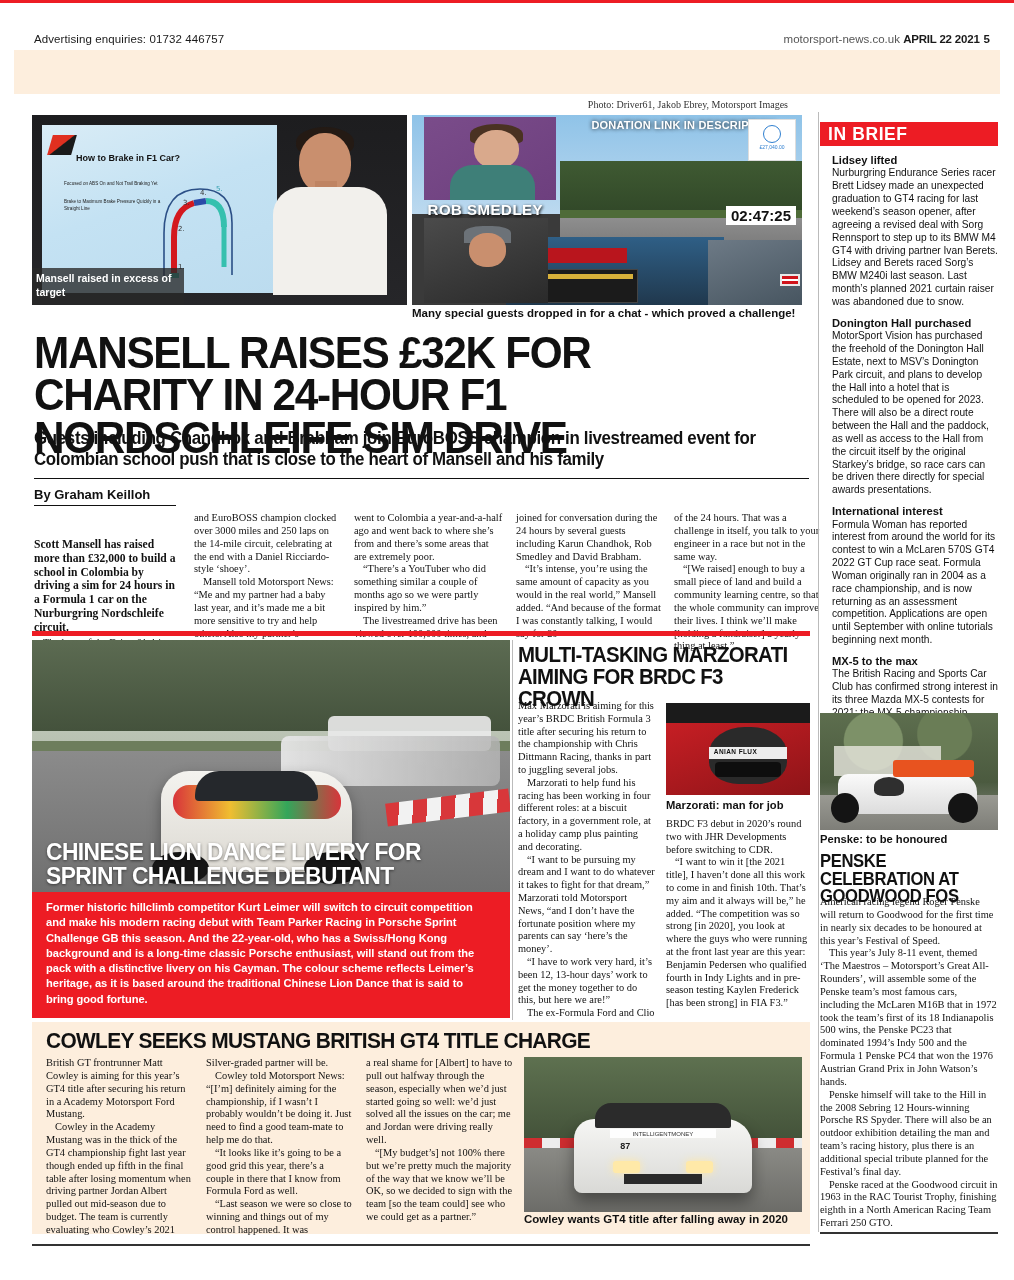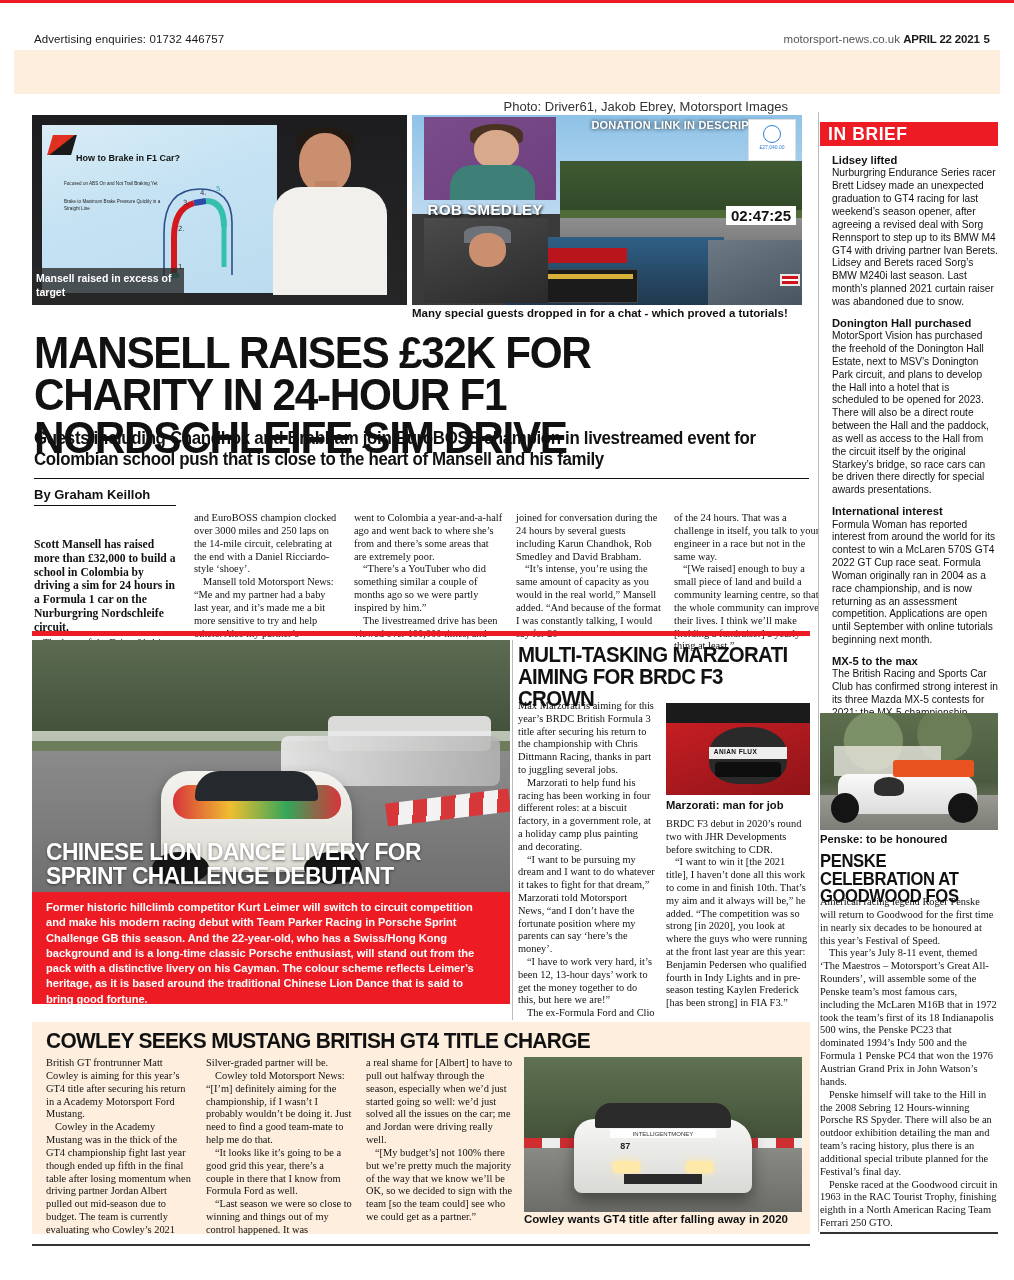--- a/index.html
+++ b/index.html
@@ -31,22 +31,22 @@
   .mast-right .pg { font-weight:700; margin-left:4px; }
 
   .cream-band {
     position:absolute; left:14px; top:50px; width:986px; height:44px;
     background:#fdeedd;
   }
 
   
   .photo-credit {
     position:absolute; right:226px; top:99px;
-    font-family:Liberation Sans, sans-serif;
-    font-size:13px; color:#333;
+    font-family:Liberation Serif, serif;
+    font-size:10px; color:#333;
   }
 
   
   .photo { position:absolute; overflow:hidden; background:#3a3a3a; }
   #photo-mansell { left:32px; top:115px; width:375px; height:190px;
     background: linear-gradient(180deg,#1d1d1f 0%,#262629 100%); }
   .slide {
     position:absolute; left:10px; top:10px; width:235px; height:168px;
     background: linear-gradient(160deg,#d9ecf6 0%,#c4e2f3 45%,#bcdcef 100%);
   }
@@ -219,21 +219,21 @@
     background:#161616; border-radius:50%;}
   .pp-wheel-r{position:absolute; left:57%; top:84%; width:12%; height:13%;
     background:#161616; border-radius:50%;}
   .pp-pack{position:absolute; left:52%; top:38%; width:46%; height:20%;
     background:linear-gradient(90deg,rgba(230,230,230,.95),rgba(180,180,180,.85));
     border-radius:8px; filter:blur(.4px);}
   .pp-pack2{position:absolute; left:62%; top:30%; width:34%; height:14%;
     background:rgba(235,235,235,.9); border-radius:6px;}
 
   #redbox {
-    position:absolute; left:32px; top:892px; width:478px; height:112px;
+    position:absolute; left:32px; top:892px; width:478px; height:126px;
     background:#ed1c24; color:#fff;
   }
   .redbox-head {
     position:absolute; left:14px; top:-52px; width:452px;
     font-family:"Liberation Sans", sans-serif; font-weight:700; font-size:24px;
     line-height:1.0; letter-spacing:-0.6px; color:#fff;
     text-shadow:0 1px 3px rgba(0,0,0,.5);
     transform: scaleX(0.95); transform-origin:left top;
   }
   .redbox-body {
@@ -446,21 +446,21 @@
       <div class="rb-logo"></div>
     </div>
     <div class="donation">DONATION LINK IN DESCRIPTION</div>
     <div class="nametag">ROB SMEDLEY</div>
     <div class="timer">02:47:25</div>
     <div class="donbadge">
       <div class="ring"></div>
       <div class="amt">£27,040.00</div>
     </div>
   </div>
-  <div class="cap-below" id="cap-sim">Many special guests dropped in for a chat - which proved a tutorials!</div>
+  <div class="cap-below" id="cap-sim">Many special guests dropped in for a chat - which proved a challenge!</div>
 
   <div class="headline">MANSELL RAISES £32K FOR CHARITY IN 24-HOUR F1 NORDSCHLEIFE SIM DRIVE</div>
   <div class="subhead">Guests including Chandhok and Brabham join EuroBOSS champion in livestreamed event for Colombian school push that is close to the heart of Mansell and his family</div>
   <div class="hl-rule"></div>
 
   <div class="byline">By Graham Keilloh</div>
 
   <div class="lead-cols">
     <div class="col" id="lead-c1">
       <p class="lead">Scott Mansell has raised more than £32,000 to build a school in Colombia by driving a sim for 24 hours in a Formula 1 car on the Nurburgring Nordschleife circuit.</p>

